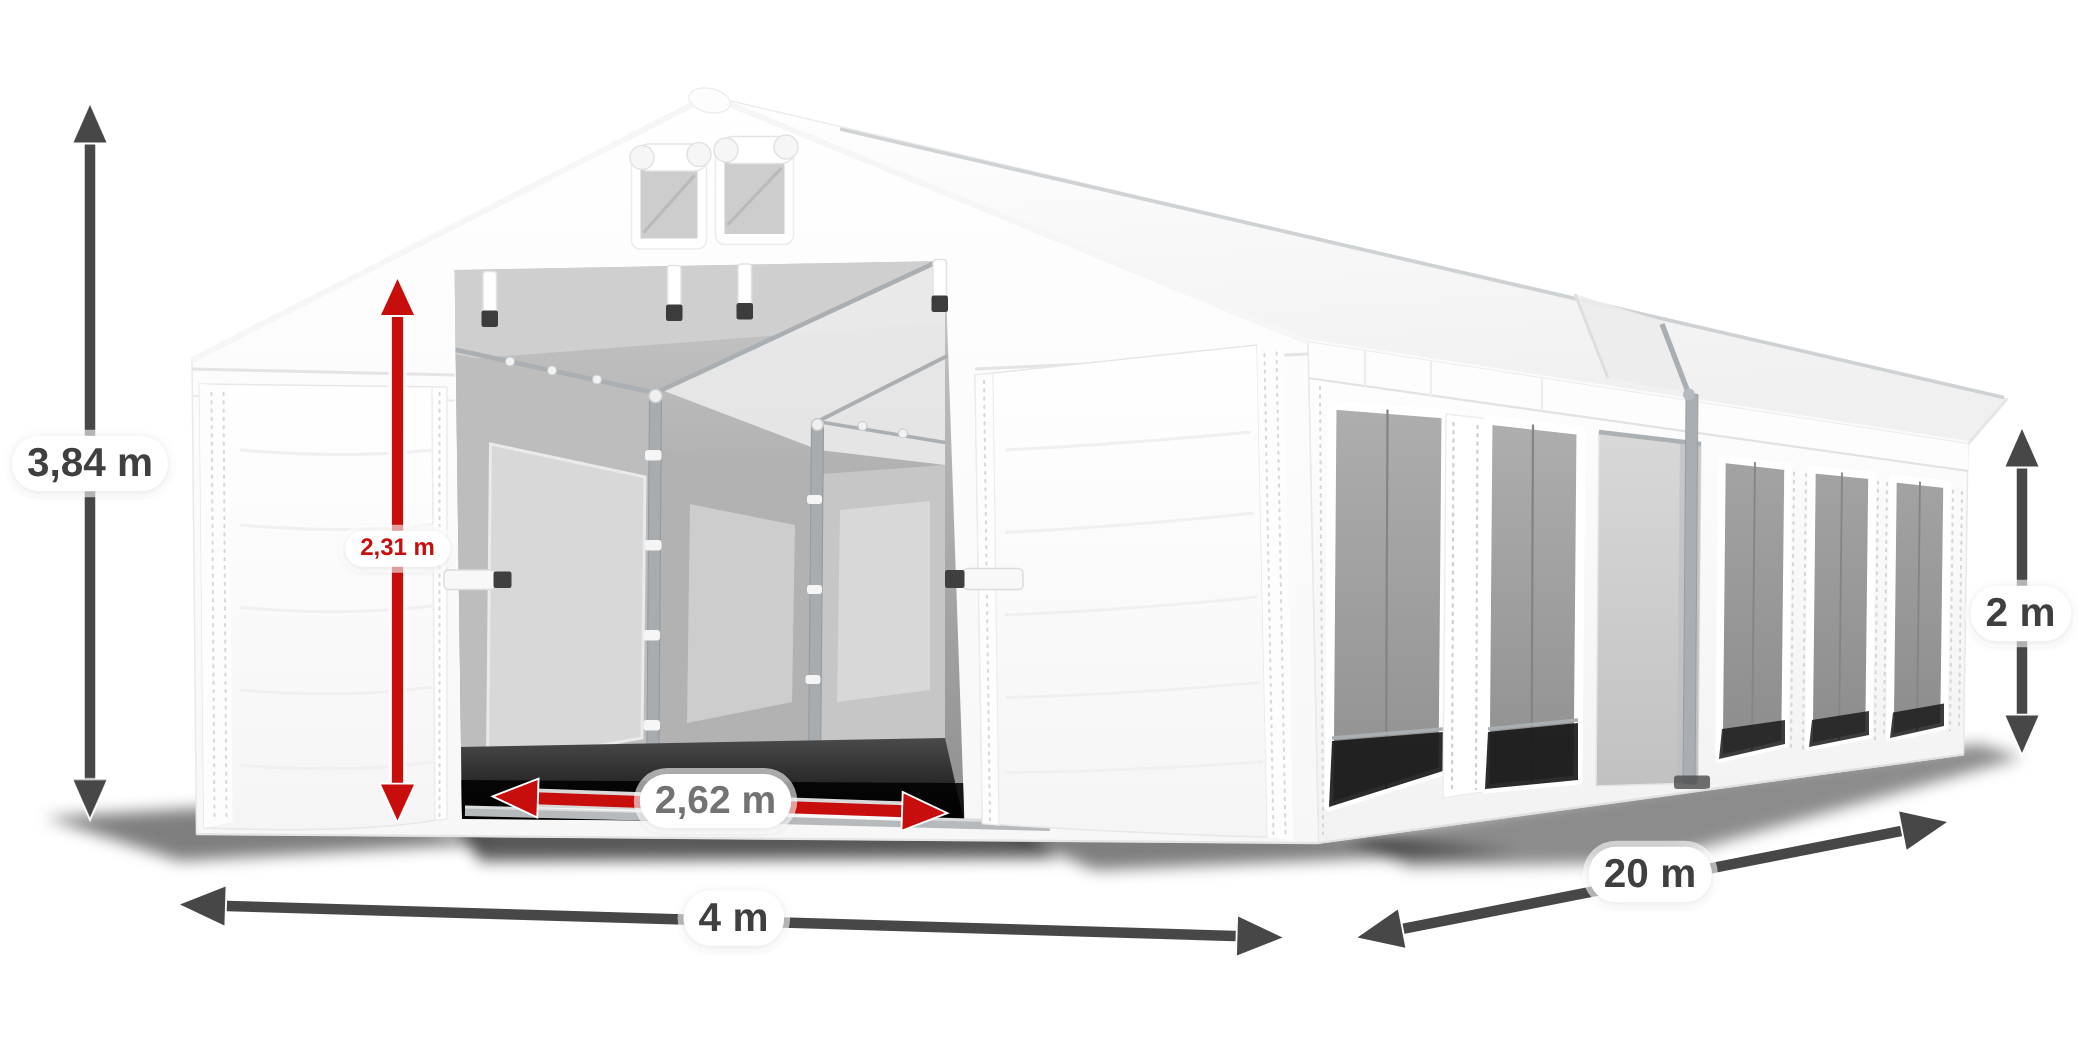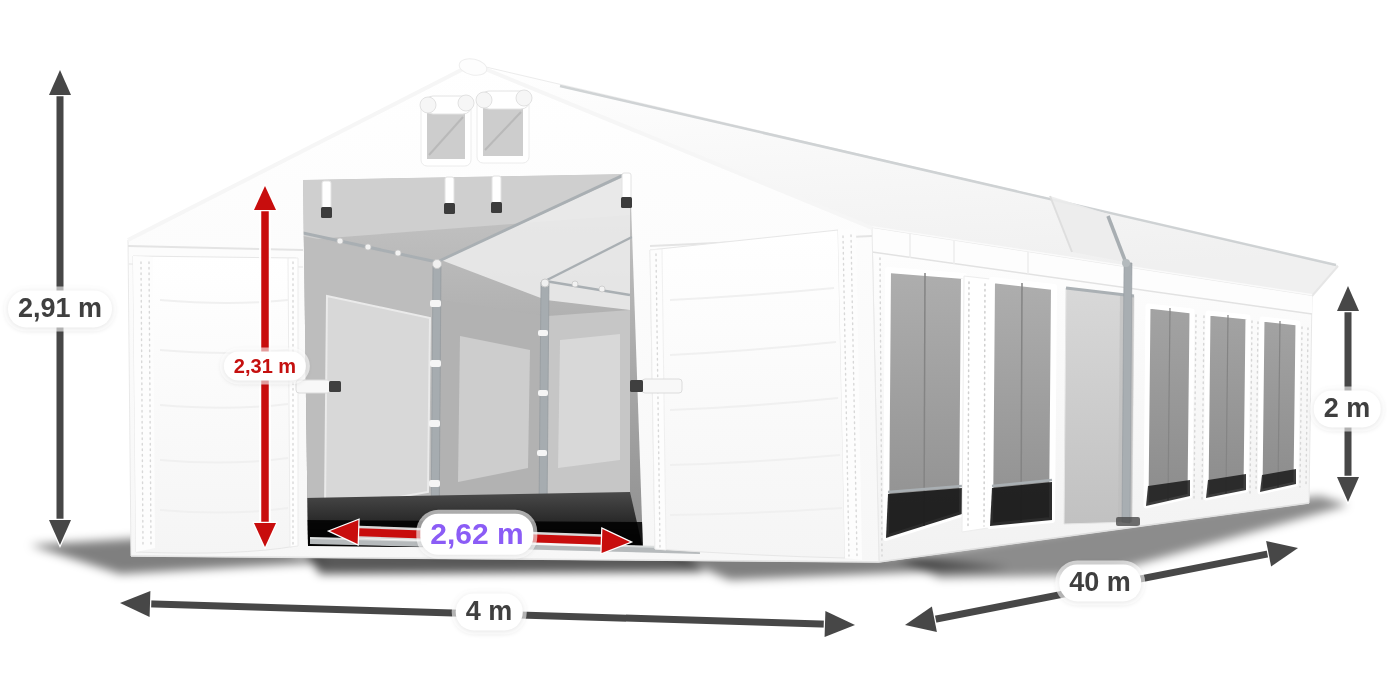--- a/index.html
+++ b/index.html
@@ -3,22 +3,22 @@
 <meta charset="utf-8">
 <style>
   html,body{margin:0;padding:0;background:#ffffff;}
   .stage{position:relative;width:1400px;height:700px;background:#ffffff;overflow:hidden;
          font-family:"Liberation Sans",sans-serif;}
   .stage svg{position:absolute;left:0;top:0;}
   .pill{position:absolute;transform:translate(-50%,-50%);background:#ffffff;border-radius:18px;
         padding:3px 10px;font-weight:bold;font-size:27px;line-height:1.15;color:#3f3f3f;
         white-space:nowrap;z-index:5;
         box-shadow:0 0 0 4px rgba(255,255,255,.6),0 1px 6px rgba(0,0,0,.28);}
-  .pill.red{color:#c5100f;font-size:20px;}
-  .pill.red-lg{color:#8b5cf6;font-size:30px;}
+  .pill.red{color:#c5100f;font-size:16px;}
+  .pill.red-lg{color:#737373;font-size:26px;}
 </style>
 </head>
 <body>
 
 <div class="stage">
 
 <svg width="1400" height="700" viewBox="0 0 1400 700">
   <defs>
     <linearGradient id="gFront" x1="0" y1="0" x2="0" y2="1">
       <stop offset="0" stop-color="#ffffff"></stop>
@@ -310,20 +310,20 @@
   </g>
 
   <g>
     <line x1="1348" y1="306" x2="1348" y2="482" stroke="#ffffff" stroke-width="12" opacity="0.85"></line>
     <line x1="1348" y1="306" x2="1348" y2="482" stroke="#474747" stroke-width="7"></line>
     <polygon points="1348,286 1359,311 1337,311" fill="#474747" stroke="#ffffff" stroke-width="2.5" paint-order="stroke"></polygon>
     <polygon points="1348,502 1359,477 1337,477" fill="#474747" stroke="#ffffff" stroke-width="2.5" paint-order="stroke"></polygon>
   </g>
 </svg>
 
-<div class="pill" style="left:60px;top:309px;">2,91 m</div>
+<div class="pill" style="left:60px;top:309px;">3,84 m</div>
 <div class="pill red" style="left:265px;top:366px;">2,31 m</div>
 <div class="pill red-lg" style="left:477px;top:534px;">2,62 m</div>
 <div class="pill" style="left:489px;top:612px;">4 m</div>
-<div class="pill" style="left:1100px;top:583px;">40 m</div>
+<div class="pill" style="left:1100px;top:583px;">20 m</div>
 <div class="pill" style="left:1347px;top:409px;">2 m</div>
 
 </div>
 
 </body></html>

